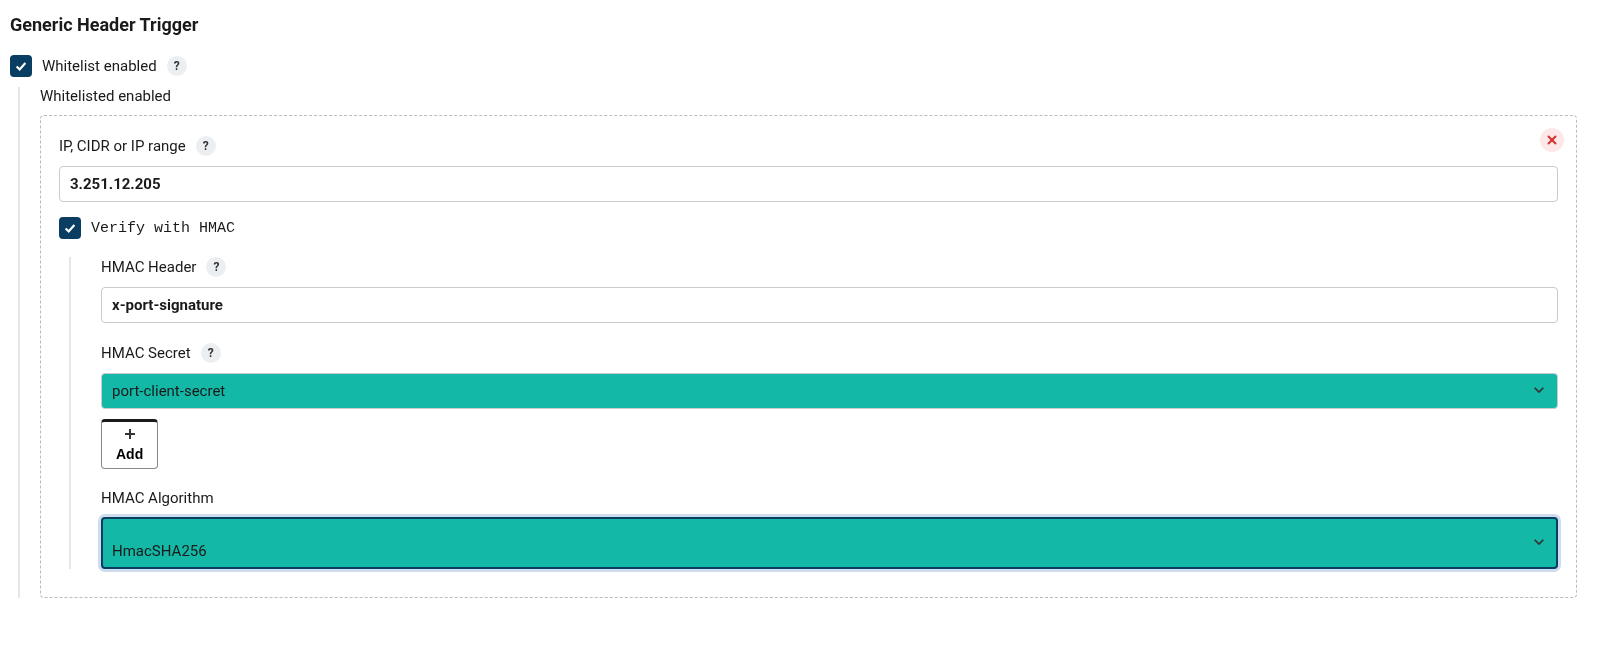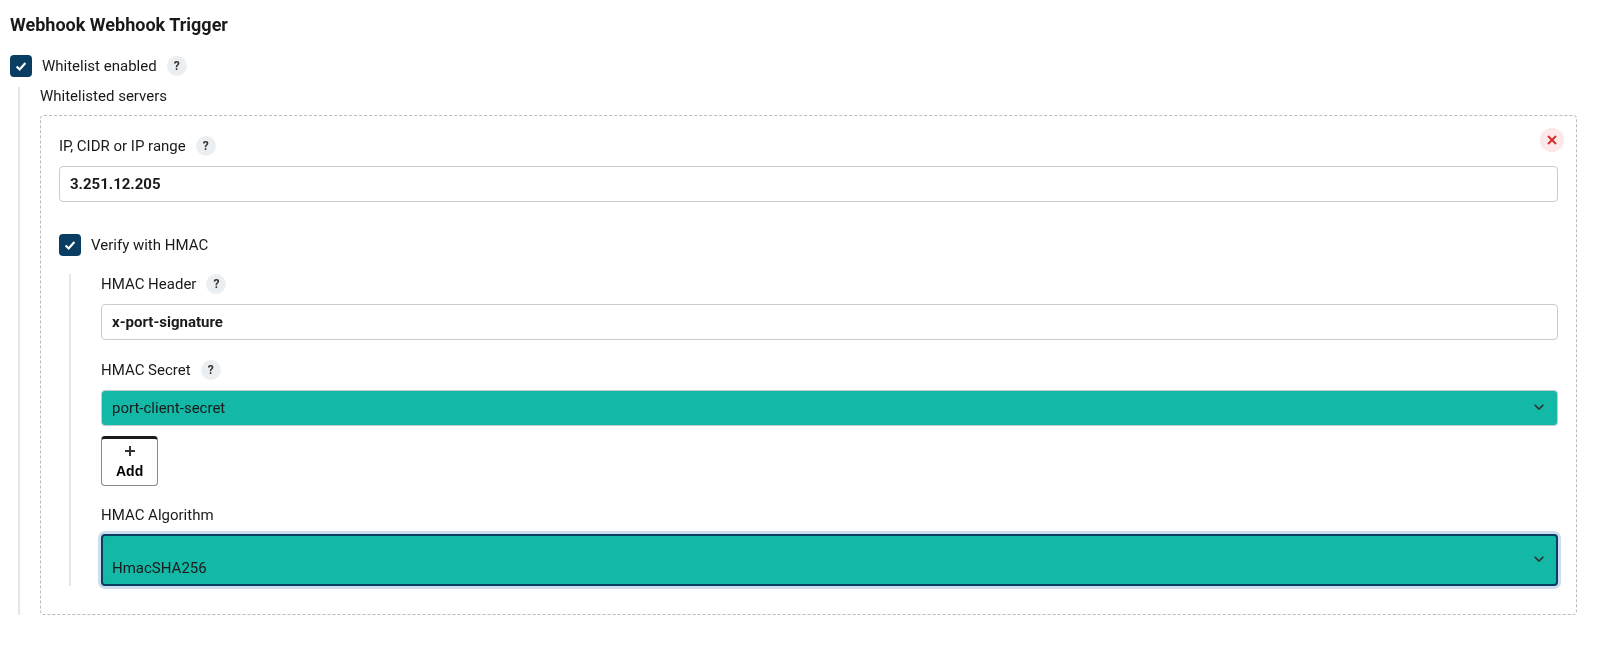--- a/index.html
+++ b/index.html
@@ -177,40 +177,41 @@
       margin-top: 10px;
       flex-direction: column;
     }
     .add-btn svg {
       width: 12px;
       height: 12px;
       stroke: #333;
       stroke-width: 2;
     }
     .spacer-top {
-      margin-top: 32px;
+      margin-top: 15px;
+      font-family: Liberation Mono, monospace;
     }
   </style>
 </head>
 <body>
 
-<div class="section-title">Webhook Webhook Trigger</div>
+<div class="section-title">Generic Header Trigger</div>
 
 <div class="checkbox-row">
   <div class="checkbox">
     <svg viewBox="0 0 16 16">
         <polyline points="3,8.5 6.5,12 13,4.5"></polyline>
       </svg>
   </div>
   <span class="checkbox-label">Whitelist enabled</span>
   <span class="help-icon">?</span>
 </div>
 
 <div class="indent-1">
-  <div class="sub-label">Whitelisted servers</div>
+  <div class="sub-label">Whitelisted enabled</div>
 
   <div class="dashed-box">
     <div class="close-btn">
       <svg viewBox="0 0 10 10">
           <line x1="1" y1="1" x2="9" y2="9"></line>
           <line x1="9" y1="1" x2="1" y2="9"></line>
         </svg>
     </div>
 
     <div class="field-label-row">

